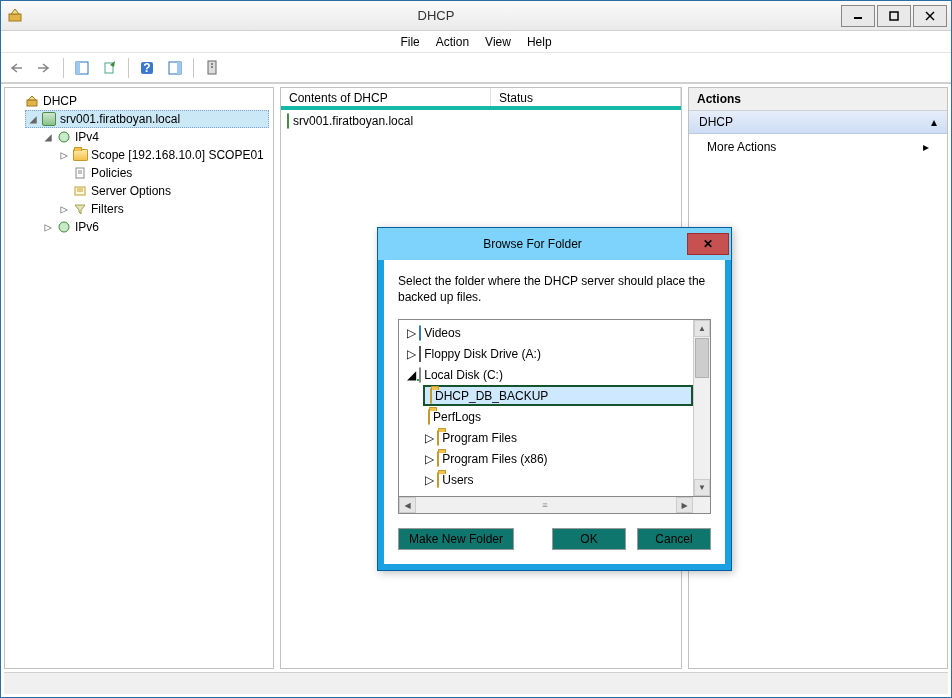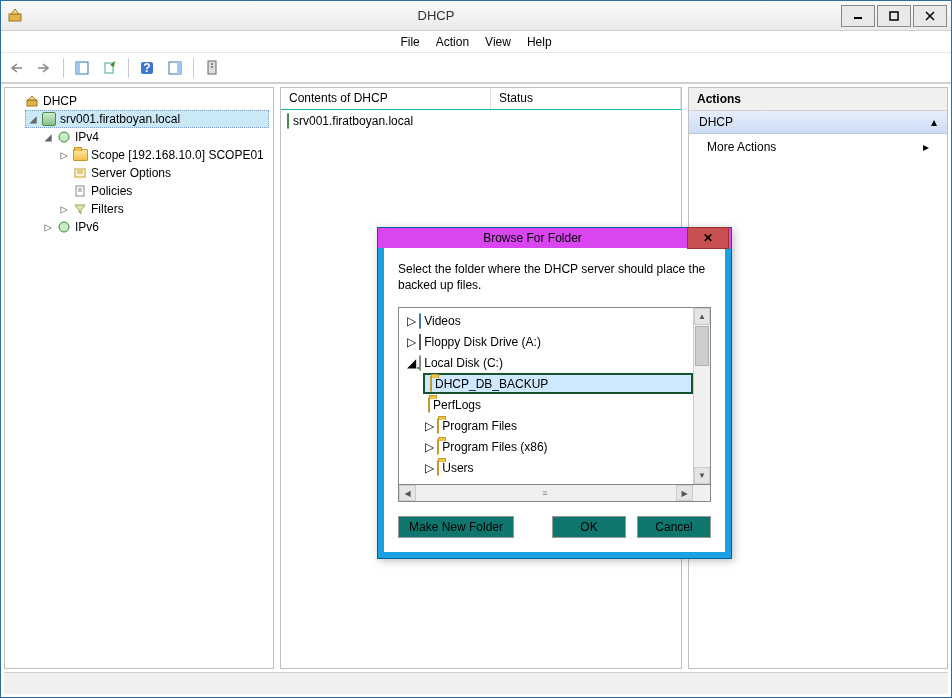--- a/index.html
+++ b/index.html
@@ -28,34 +28,34 @@
     .list-pane { flex: 1; display: flex; flex-direction: column; }
     .actions-pane { width: 260px; display: flex; flex-direction: column; }
 
     .tree ul { list-style: none; padding-left: 16px; }
     .tree li { white-space: nowrap; }
     .tree .node { display: flex; align-items: center; height: 18px; padding: 0 2px; gap: 3px; }
     .tree .node.selected { background: #cbe8f6; border: 1px dotted #7da2ce; }
     .tree .exp { width: 10px; text-align: center; cursor: pointer; color: #666; font-family: monospace; }
     .tree .ico { width: 16px; height: 16px; display: inline-flex; align-items: center; justify-content: center; }
 
-    .list-header { display: flex; height: 22px; border-bottom: 1px solid #14b8a6; background: #fff; }
+    .list-header { display: flex; height: 22px; border-bottom: 4px solid #14b8a6; background: #fff; }
     .list-header .col { padding: 3px 8px; border-right: 1px solid #e0e0e0; }
     .list-body { flex: 1; padding: 2px; }
     .list-row { display: flex; align-items: center; height: 18px; gap: 4px; padding-left: 4px; }
 
     .actions-header { background: #f0f0f0; padding: 4px 8px; font-weight: bold; border-bottom: 1px solid #d0d0d0; }
     .actions-section { background: linear-gradient(#e6eefb, #cdddf4); padding: 4px 10px; border-bottom: 1px solid #b8c8e0; display: flex; justify-content: space-between; align-items: center; cursor: pointer; }
     .actions-item { padding: 6px 18px; display: flex; justify-content: space-between; align-items: center; cursor: pointer; text-align: center; }
 
     .statusbar { height: 22px; border-top: 1px solid #d0d0d0; background: #f0f0f0; margin: 0 3px 3px 3px; }
 
     
     .dialog { position: absolute; left: 376px; top: 226px; width: 355px; background: #fff; border: 1px solid #005f9e; box-shadow: 2px 2px 8px rgba(0,0,0,.25); }
-    .dialog .dlg-titlebar { height: 20px; background: #d946ef; display: flex; align-items: center; }
+    .dialog .dlg-titlebar { height: 32px; background: #7dd3fc; display: flex; align-items: center; }
     .dialog .dlg-title { flex: 1; text-align: center; color: #000; font-size: 12px; }
     .dialog .dlg-close { width: 42px; height: 22px; background: #c75050; color: #000; display: flex; align-items: center; justify-content: center; margin-right: 2px; cursor: pointer; font-weight: bold; border: 1px solid #a03030; }
     .dialog .dlg-body { border: 6px solid #1ba1e2; border-top: 0; padding: 14px; }
     .dlg-text { margin-bottom: 14px; line-height: 1.3; }
     .folder-tree { border: 1px solid #888; height: 178px; display: flex; }
     .folder-tree-inner { flex: 1; overflow: hidden; padding: 2px 0; }
     .folder-tree ul { list-style: none; padding-left: 18px; }
     .folder-tree li { white-space: nowrap; }
     .folder-tree .fnode { display: flex; align-items: center; height: 21px; gap: 3px; padding: 0 2px; }
     .folder-tree .fnode.selected { background: #cde8ff; border: 2px solid #14532d; }
@@ -215,39 +215,39 @@
                               <span class="folder-ico"></span>
                             </span>
                         <span>Scope [192.168.10.0] SCOPE01</span>
                       </div>
                         </li>
                       <li>
                           <div class="node">
                         <span class="exp"></span>
                         <span class="ico">
                               <svg width="14" height="14">
-                                <rect x="2" y="3" width="10" height="8" fill="#fff8dd" stroke="#c0a030"></rect>
-                                <line x1="4" y1="5" x2="10" y2="5" stroke="#c0a030"></line>
-                                <line x1="4" y1="7" x2="10" y2="7" stroke="#c0a030"></line>
+                                <rect x="3" y="2" width="8" height="10" fill="#fff" stroke="#888"></rect>
+                                <line x1="5" y1="5" x2="9" y2="5" stroke="#888"></line>
+                                <line x1="5" y1="7" x2="9" y2="7" stroke="#888"></line>
                               </svg>
                             </span>
-                        <span>Server Options</span>
+                        <span>Policies</span>
                       </div>
                         </li>
                       <li>
                           <div class="node">
                         <span class="exp"></span>
                         <span class="ico">
                               <svg width="14" height="14">
-                                <rect x="3" y="2" width="8" height="10" fill="#fff" stroke="#888"></rect>
-                                <line x1="5" y1="5" x2="9" y2="5" stroke="#888"></line>
-                                <line x1="5" y1="7" x2="9" y2="7" stroke="#888"></line>
+                                <rect x="2" y="3" width="10" height="8" fill="#fff8dd" stroke="#c0a030"></rect>
+                                <line x1="4" y1="5" x2="10" y2="5" stroke="#c0a030"></line>
+                                <line x1="4" y1="7" x2="10" y2="7" stroke="#c0a030"></line>
                               </svg>
                             </span>
-                        <span>Policies</span>
+                        <span>Server Options</span>
                       </div>
                         </li>
                       <li>
                           <div class="node">
                         <span class="exp">▷</span>
                         <span class="ico">
                               <svg width="14" height="14">
                                 <path d="M2 3 H12 L8 8 V12 L6 10 V8 Z" fill="#e6e6b8" stroke="#a0a050"></path>
                               </svg>
                             </span>

